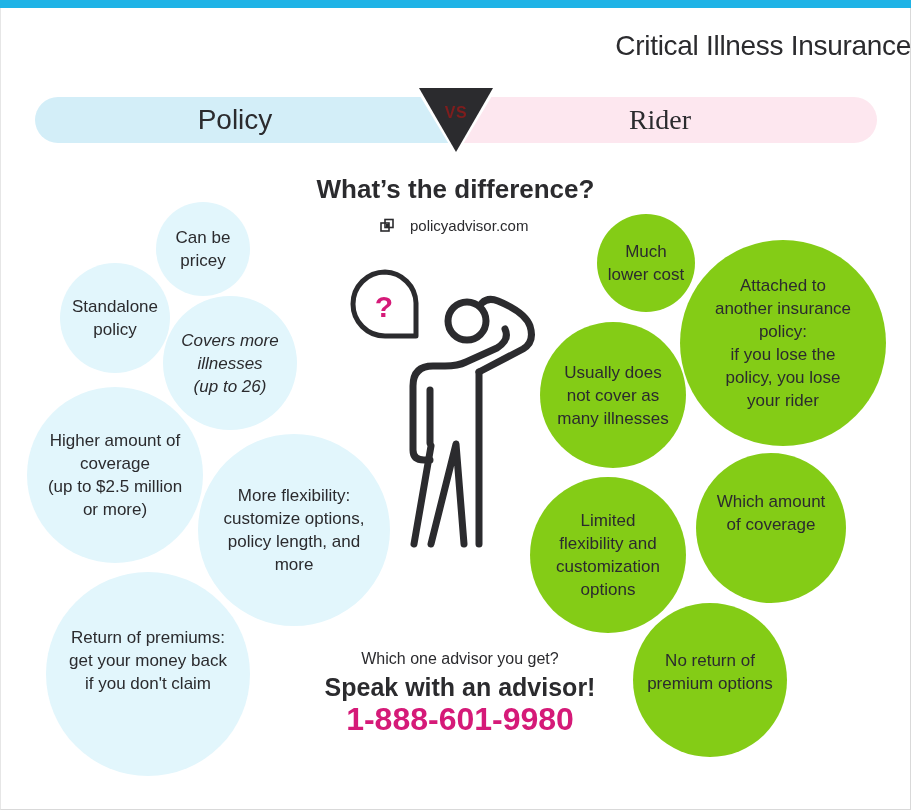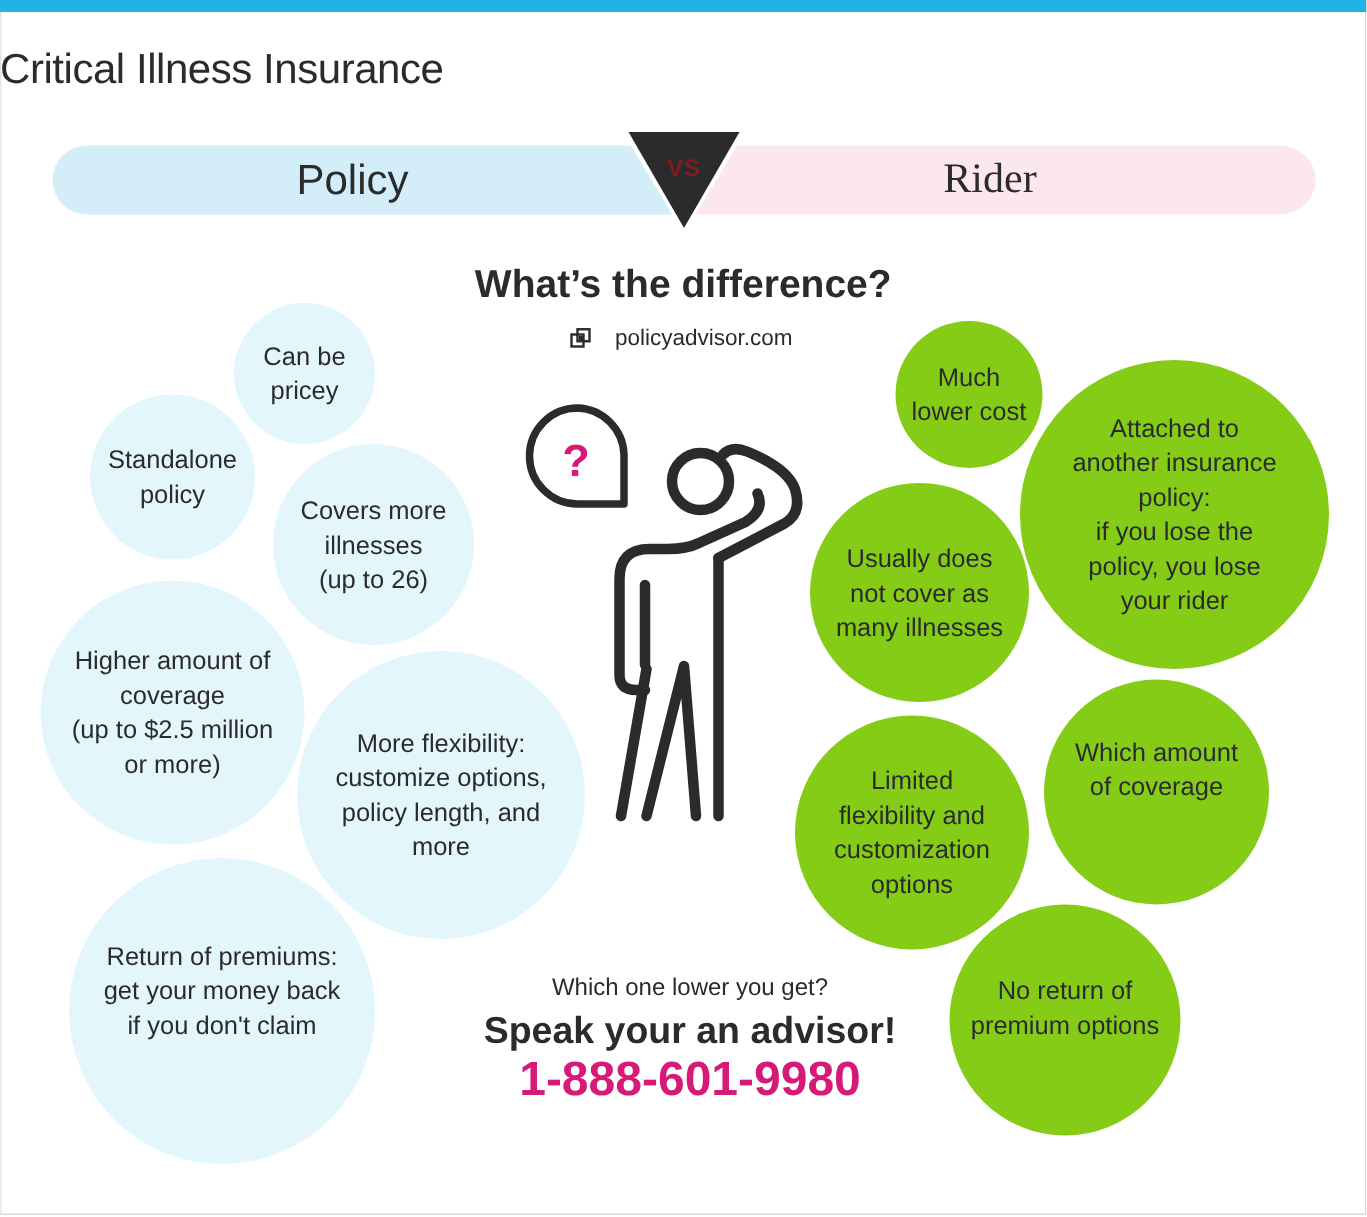--- a/index.html
+++ b/index.html
@@ -1,21 +1,21 @@
 <!DOCTYPE html>
 <html><head>
 <meta charset="utf-8">
 <style>
   html, body { margin: 0; padding: 0; background: #ffffff; }
   body { width: 911px; height: 811px; position: relative; overflow: hidden;
          font-family: "Liberation Sans", "DejaVu Sans", sans-serif; color: #2b2b2e; }
   .frame { position: absolute; left: 0; top: 0; width: 909px; height: 809px;
            border-right: 1px solid #d9d9d9; border-bottom: 1px solid #d9d9d9; border-left: 1px solid #e6e6e6; }
   .topbar { position: absolute; left: 0; top: 0; width: 911px; height: 8px; background: #1fb3e6; }
-  .title { position: absolute; left: 0; top: 30px; width: 911px; text-align: left;
+  .title { position: absolute; left: 0; top: 30px; width: 911px; text-align: right;
            font-size: 28px; font-weight: 400; color: #2b2b2e; letter-spacing: -0.3px; }
   .bar { position: absolute; top: 97px; height: 46px; display: flex; align-items: center; justify-content: center;
          font-size: 28px; color: #2b2b2e; }
   .bar.policy { left: 35px; width: 420px; background: #d3eef8; border-radius: 23px 0 0 23px; }
   .bar.rider { left: 463px; width: 414px; background: #fde7ef; border-radius: 0 23px 23px 0; font-family: Liberation Serif, serif; }
   .bar span { position: relative; }
   .vs-wrap { position: absolute; left: 412px; top: 86px; width: 88px; height: 72px; }
   .vs-text { position: absolute; left: 0; top: 18px; width: 88px; text-align: center;
              color: #7f1d1d; font-weight: 700; font-size: 16px; letter-spacing: 0.5px; }
   .subtitle { position: absolute; left: 0; top: 174px; width: 911px; text-align: center;
@@ -67,21 +67,21 @@
 </div>
 
 <div class="bubble blue" style="left:156px;top:202px;width:94px;height:94px;">
   <span>Can be
 pricey</span>
 </div>
 <div class="bubble blue" style="left:60px;top:263px;width:110px;height:110px;">
   <span>Standalone
 policy</span>
 </div>
-<div class="bubble blue" style="left:182px;top:296px;width:134px;height:134px;">
+<div class="bubble blue" style="left:163px;top:296px;width:134px;height:134px;font-style:italic;">
   <span>Covers more
 illnesses
 (up to 26)</span>
 </div>
 <div class="bubble blue" style="left:27px;top:387px;width:176px;height:176px;">
   <span>Higher amount of
 coverage
 (up to $2.5 million
 or more)</span>
 </div>
@@ -143,16 +143,16 @@
     <line x1="430" y1="390" x2="430" y2="443" stroke="#2b2b2e" stroke-width="7" stroke-linecap="round"></line>
 
     <line x1="479" y1="372" x2="479" y2="544" stroke="#2b2b2e" stroke-width="7" stroke-linecap="round"></line>
 
     <line x1="431" y1="446" x2="414" y2="544" stroke="#2b2b2e" stroke-width="7" stroke-linecap="round"></line>
     <path d="M431,544 L456,444 L464,544" fill="none" stroke="#2b2b2e" stroke-width="7" stroke-linecap="round" stroke-linejoin="round"></path>
   </svg>
 </div>
 
 <div class="cta">
-  <div class="q">Which one lower you get?</div>
-  <div class="speak">Speak your an advisor!</div>
+  <div class="q">Which one advisor you get?</div>
+  <div class="speak">Speak with an advisor!</div>
   <div class="phone">1-888-601-9980</div>
 </div>
 
 </body></html>

